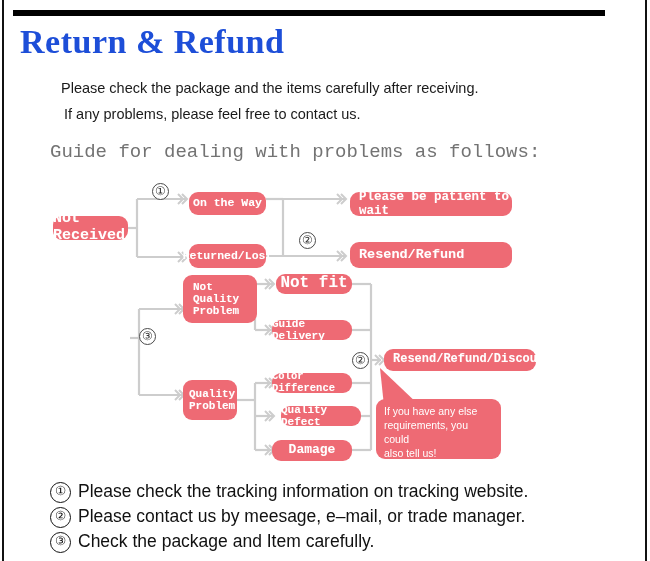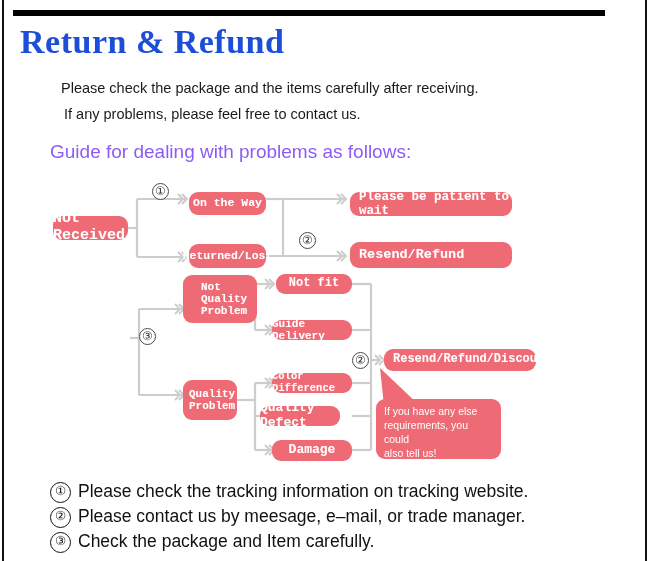--- a/index.html
+++ b/index.html
@@ -54,23 +54,23 @@
     font-size: 14.5px;
     color: #1a1a1a;
     white-space: nowrap;
   }
   #intro-1 { left: 61px; top: 80px; }
   #intro-2 { left: 64px; top: 106px; }
 
   #guide-heading {
     position: absolute;
     left: 50px; top: 141px;
-    font-family: Liberation Sans, sans-serif;
+    font-family: Liberation Mono, monospace;
     font-size: 19px;
-    color: #8b5cf6;
+    color: #737373;
     white-space: nowrap;
   }
 
   
   #flow {
     position: absolute;
     left: 0; top: 0;
     width: 650px; height: 561px;
   }
   #flow-svg {
@@ -237,34 +237,34 @@
 
     <div class="node center" style="left:189px; top:192px; width:77px; height:23px; font-size:11.5px;">On the Way</div>
 
     <div class="node center" style="left:189px; top:244px; width:77px; height:24px; font-size:11.5px;">Returned/Lost</div>
 
     <div class="node left" style="left:350px; top:192px; width:162px; height:24px; font-size:12.5px;">Please be patient to wait</div>
 
     <div class="node left" style="left:350px; top:242px; width:162px; height:26px; font-size:13.5px;">Resend/Refund</div>
 
 
-    <div class="node" style="left:183px; top:275px; width:74px; height:48px; font-size:11px; padding-left:18px; white-space:pre-line;">Not
+    <div class="node" style="left:183px; top:275px; width:74px; height:48px; font-size:11px; padding-left:10px; white-space:pre-line;">Not
 Quality
 Problem</div>
 
     <div class="node" style="left:183px; top:380px; width:54px; height:40px; font-size:11px; padding-left:6px; white-space:pre-line;">Quality
 Problem</div>
 
-    <div class="node center" style="left:276px; top:274px; width:76px; height:20px; font-size:12px;">Not fit</div>
+    <div class="node center" style="left:276px; top:274px; width:76px; height:20px; font-size:16px;">Not fit</div>
 
     <div class="node center" style="left:272px; top:320px; width:80px; height:20px; font-size:11px;">Guide Delivery</div>
 
     <div class="node center" style="left:272px; top:373px; width:80px; height:20px; font-size:10.5px;">Color Difference</div>
 
-    <div class="node center" style="left:260px; top:406px; width:80px; height:20px; font-size:13px;">Quality Defect</div>
+    <div class="node center" style="left:281px; top:406px; width:80px; height:20px; font-size:11px;">Quality Defect</div>
 
     <div class="node center" style="left:272px; top:440px; width:80px; height:21px; font-size:13px;">Damage</div>
 
     <div class="node left" style="left:384px; top:349px; width:152px; height:22px; font-size:12px;">Resend/Refund/Discount</div>
 
     <svg style="position:absolute; left:376px; top:366px; width:60px; height:44px;" viewBox="0 0 60 44" xmlns="http://www.w3.org/2000/svg">
       <polygon points="4,2 44,40 8,40" fill="#ee6a74"></polygon>
     </svg>
 
     <div id="callout">

